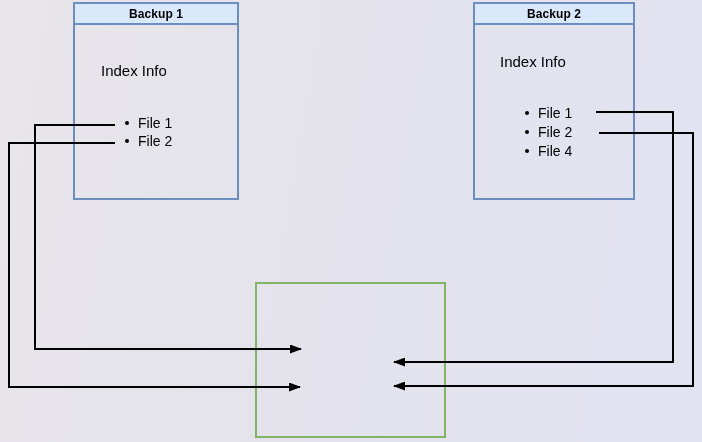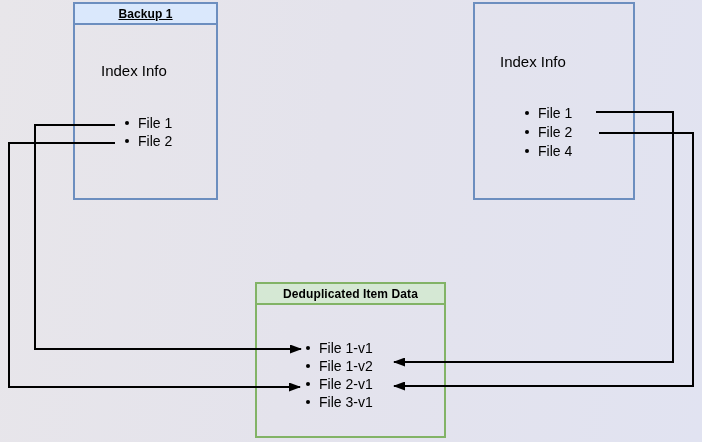--- a/index.html
+++ b/index.html
@@ -28,21 +28,21 @@
     font-weight: bold; font-size: 12px;
     letter-spacing: 0.1px;
   }
   .blue  .box-header { background: #dae8fc; border-bottom: 2px solid #6c8ebf; }
   .green .box-header { background: #d5e8d4; border-bottom: 2px solid #82b366; }
   .index-label { position: absolute; font-size: 15px; line-height: 18px; }
   ul.file-list { position: absolute; margin: 0; padding: 0; list-style: none; }
   ul.file-list li { display: flex; align-items: center; font-size: 14px; white-space: nowrap; }
   .dot { width: 4px; height: 4px; border-radius: 50%; background: #000; margin-right: 9px; flex: none; }
 
-  #backup1 { left: 73px;  top: 2px;   width: 145px; height: 198px; text-decoration: underline; }
+  #backup1 { left: 73px;  top: 2px;   width: 166px; height: 198px; }
   #backup2 { left: 473px; top: 2px;   width: 162px; height: 198px; }
   #dedup   { left: 255px; top: 282px; width: 191px; height: 156px; }
 
   #backup1 .index-label { left: 26px; top: 58px; }
   #backup2 .index-label { left: 25px; top: 49px; }
 
   #backup1 ul.file-list { left: 50px; top: 110px; }
   #backup1 ul.file-list li { height: 18px; }
   #backup2 ul.file-list { left: 50px; top: 99px; }
   #backup2 ul.file-list li { height: 19px; }
@@ -65,57 +65,39 @@
           <span>File 1</span>
         </li>
         <li>
           <span class="dot"></span>
           <span>File 2</span>
         </li>
       </ul>
   </div>
 
   <div class="box blue" id="backup2">
+    <div class="box-header">Backup 2</div>
     <div class="index-label">Index Info</div>
     <ul class="file-list">
         <li>
           <span class="dot"></span>
           <span>File 1</span>
         </li>
         <li>
           <span class="dot"></span>
           <span>File 2</span>
         </li>
         <li>
           <span class="dot"></span>
           <span>File 4</span>
         </li>
       </ul>
   </div>
 
   <div class="box green" id="dedup">
-    <div class="box-header">Deduplicated Item Data</div>
-    <ul class="file-list">
-        <li>
-          <span class="dot"></span>
-          <span>File 1-v1</span>
-        </li>
-        <li>
-          <span class="dot"></span>
-          <span>File 1-v2</span>
-        </li>
-        <li>
-          <span class="dot"></span>
-          <span>File 2-v1</span>
-        </li>
-        <li>
-          <span class="dot"></span>
-          <span>File 3-v1</span>
-        </li>
-      </ul>
   </div>
 
   <svg id="wires" width="702" height="442">
     <defs>
       <marker id="arrow" viewBox="0 0 12 9" markerWidth="12" markerHeight="9" refX="11" refY="4.5" orient="auto" markerUnits="userSpaceOnUse">
         <path d="M0,0 L12,4.5 L0,9 Z" fill="#000"></path>
       </marker>
     </defs>
   <polyline points="115,125 35,125 35,349 301,349" fill="none" stroke="#000000" stroke-width="2" marker-end="url(#arrow)"></polyline>
       <polyline points="115,143 9,143 9,387 300,387" fill="none" stroke="#000000" stroke-width="2" marker-end="url(#arrow)"></polyline>

